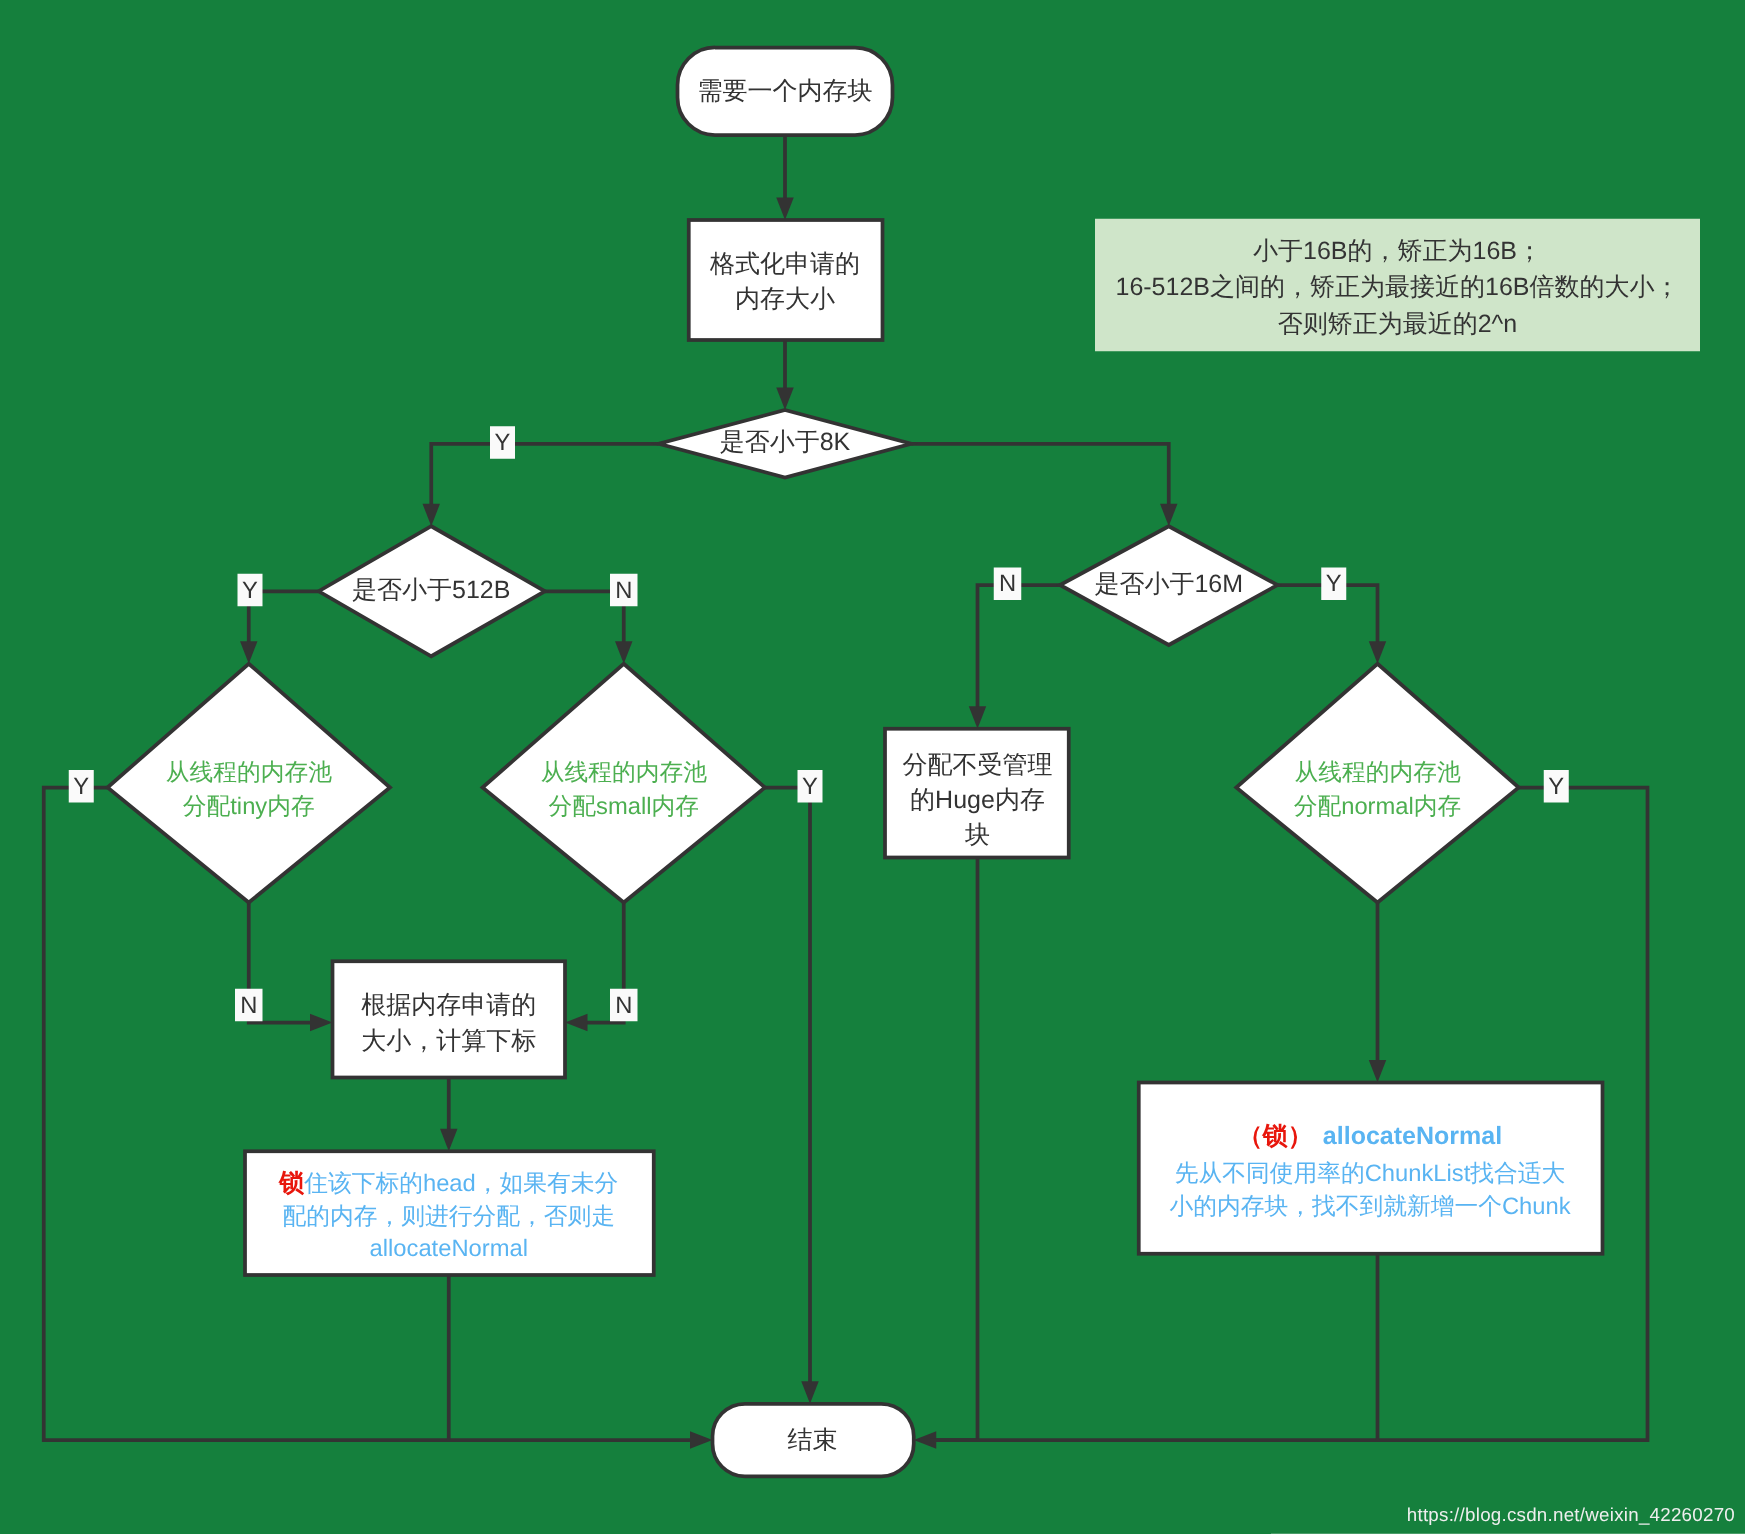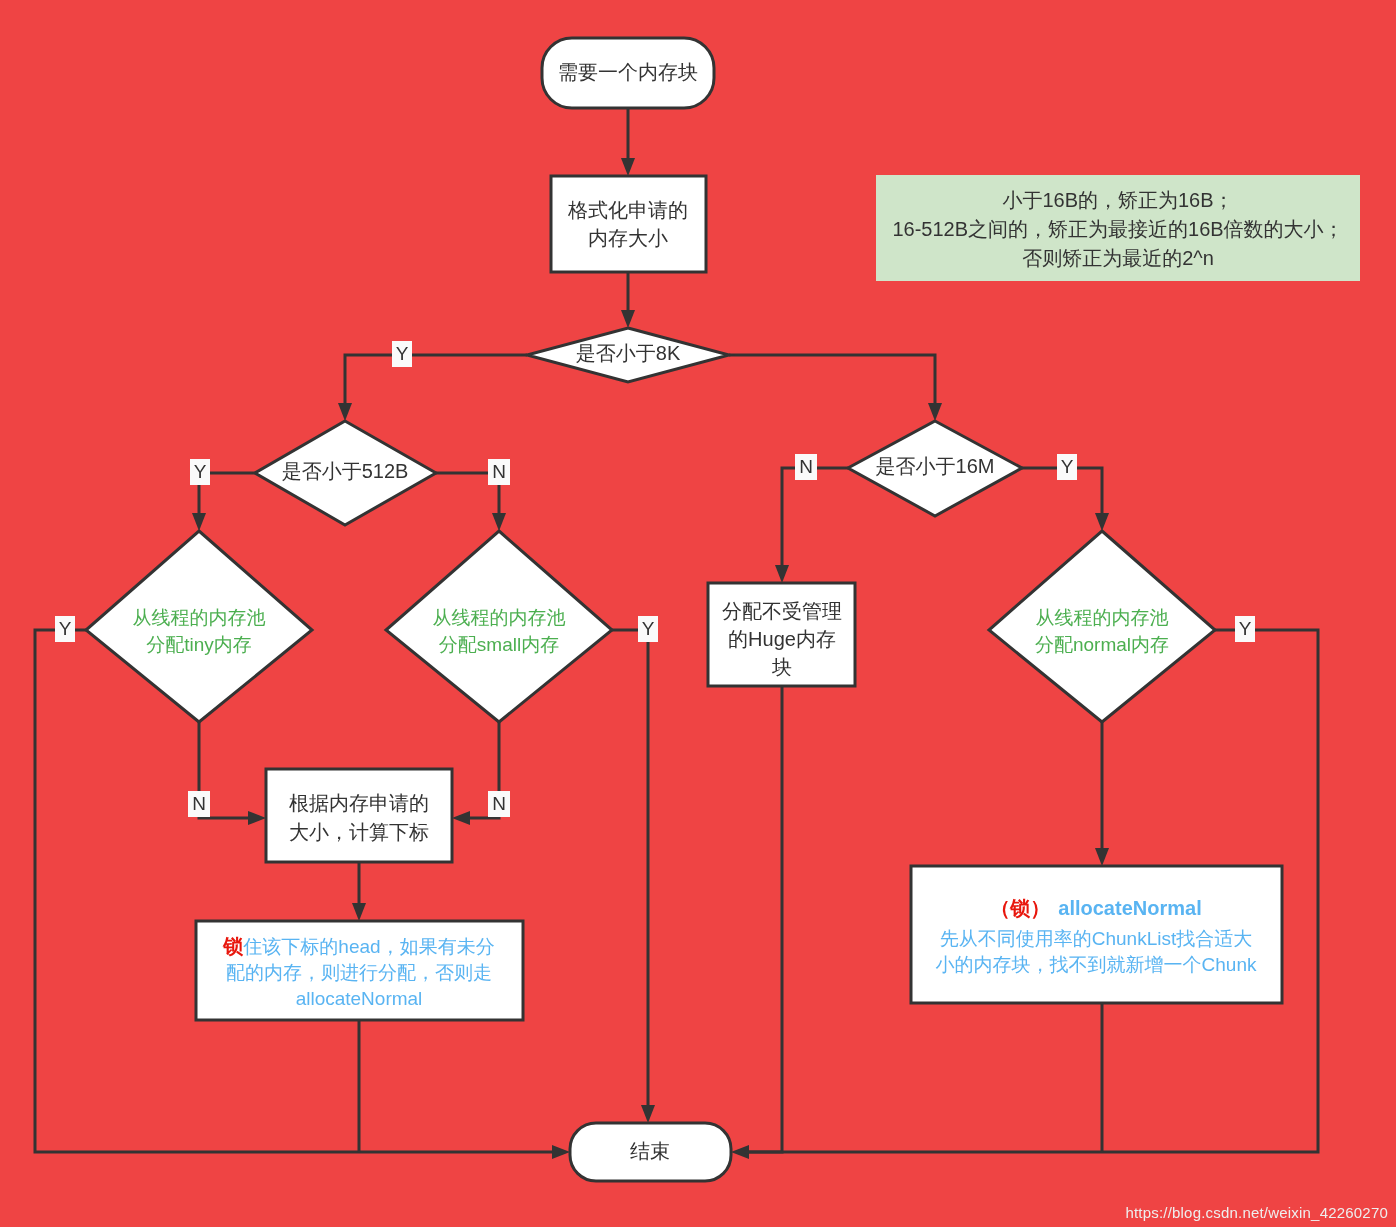--- a/index.html
+++ b/index.html
@@ -10,21 +10,21 @@
   body {
     width: 1396px;
     height: 1227px;
     font-family: "Liberation Sans", sans-serif;
     overflow: hidden;
   }
   #diagram-root {
     position: relative;
     width: 1396px;
     height: 1227px;
-    background: #ef4444;
+    background: #15803d;
   }
   svg.flow {
     display: block;
     width: 1396px;
     height: 1227px;
   }
   .node-shape {
     fill: #ffffff;
     stroke: #333333;
     stroke-width: 3;

